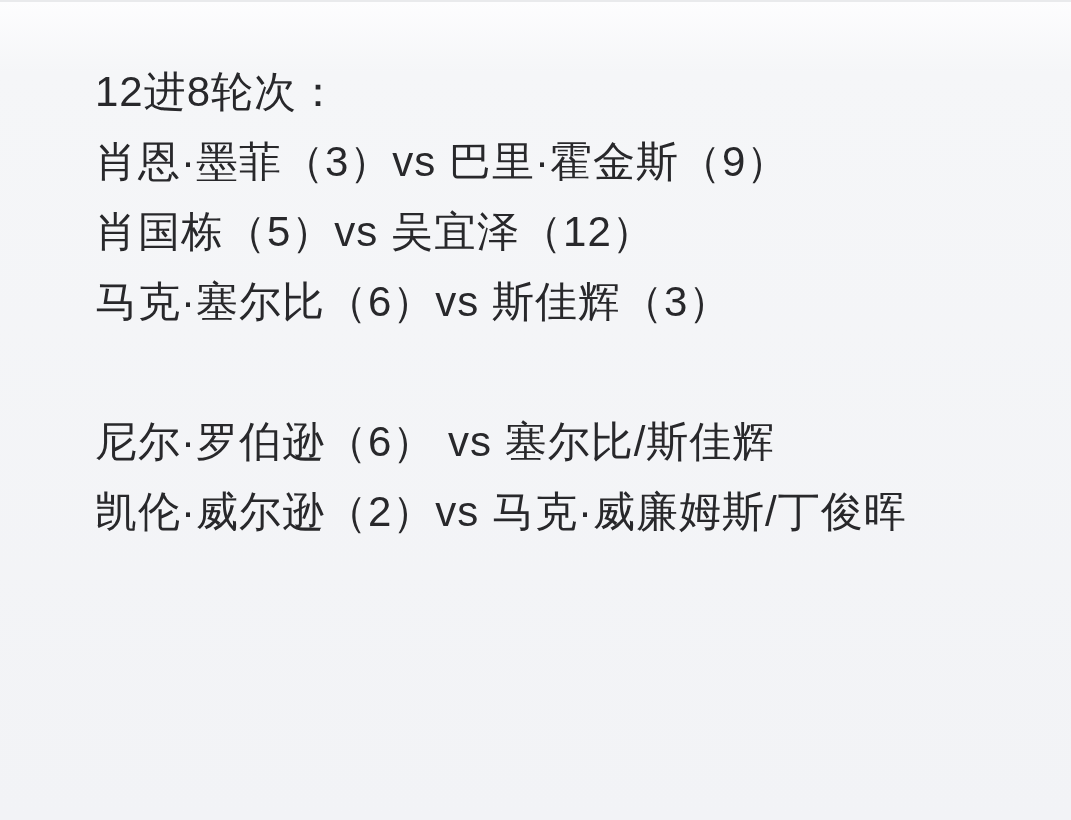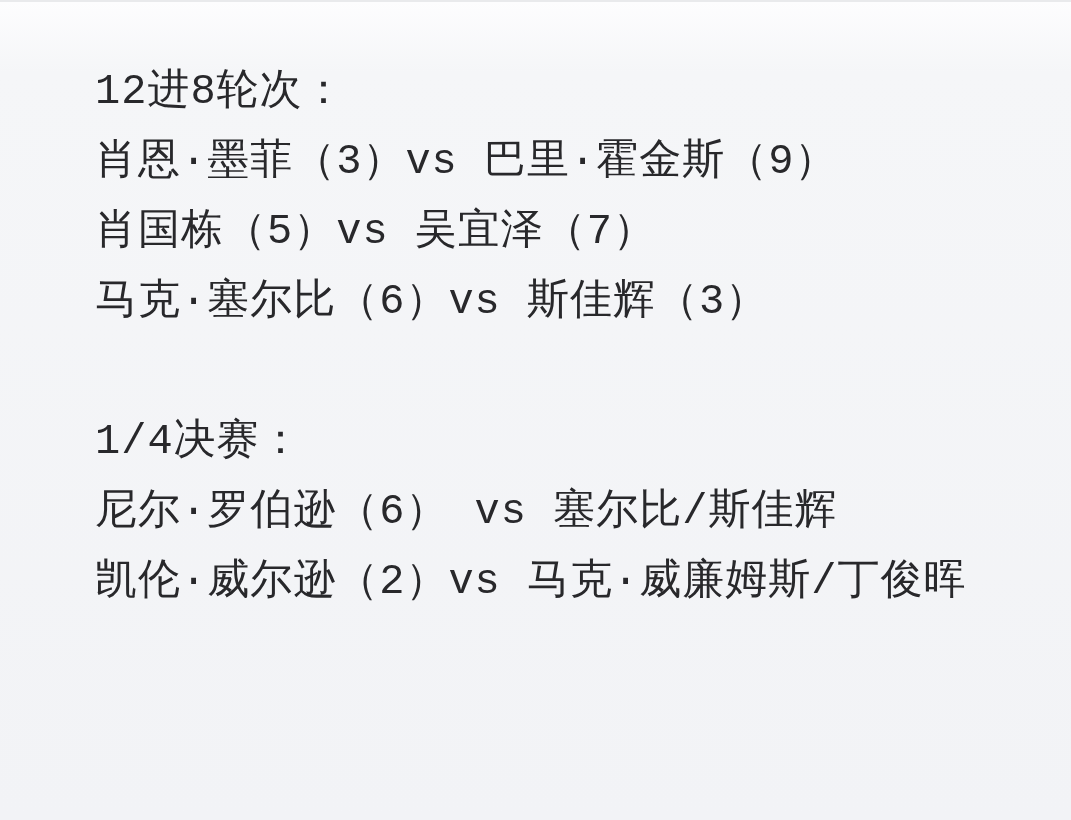--- a/index.html
+++ b/index.html
@@ -9,44 +9,43 @@
   }
   .screen {
     position: relative;
     width: 1071px;
     height: 820px;
     overflow: hidden;
     box-sizing: border-box;
     padding: 55px 20px 0 95px;
     background: linear-gradient(180deg, #fdfdfe 0px, #f5f6f8 70px, #f2f3f6 100%);
     border-top: 2px solid #e9eaec;
-    font-family: Liberation Mono, monospace;
+    font-family: Liberation Sans, sans-serif;
     color: #28282b;
   }
   .line {
     font-size: 42px;
     line-height: 70px;
     letter-spacing: 1px;
     white-space: pre;
     font-weight: 400;
   }
   .section { margin: 0; }
   .section + .section { margin-top: 70px; }
 </style>
 </head>
 <body>
 
 <div class="screen">
 
   <div class="section">
     <div class="line">12进8轮次：</div>
     <div class="line">肖恩·墨菲（3）vs 巴里·霍金斯（9）</div>
-    <div class="line">肖国栋（5）vs 吴宜泽（7）</div>
+    <div class="line">肖国栋（5）vs 吴宜泽（12）</div>
     <div class="line">马克·塞尔比（6）vs 斯佳辉（3）</div>
   </div>
 
   <div class="section">
-    <div class="line">1/4决赛：</div>
     <div class="line">尼尔·罗伯逊（6） vs 塞尔比/斯佳辉</div>
     <div class="line">凯伦·威尔逊（2）vs 马克·威廉姆斯/丁俊晖</div>
   </div>
 
 </div>
 
 </body></html>

